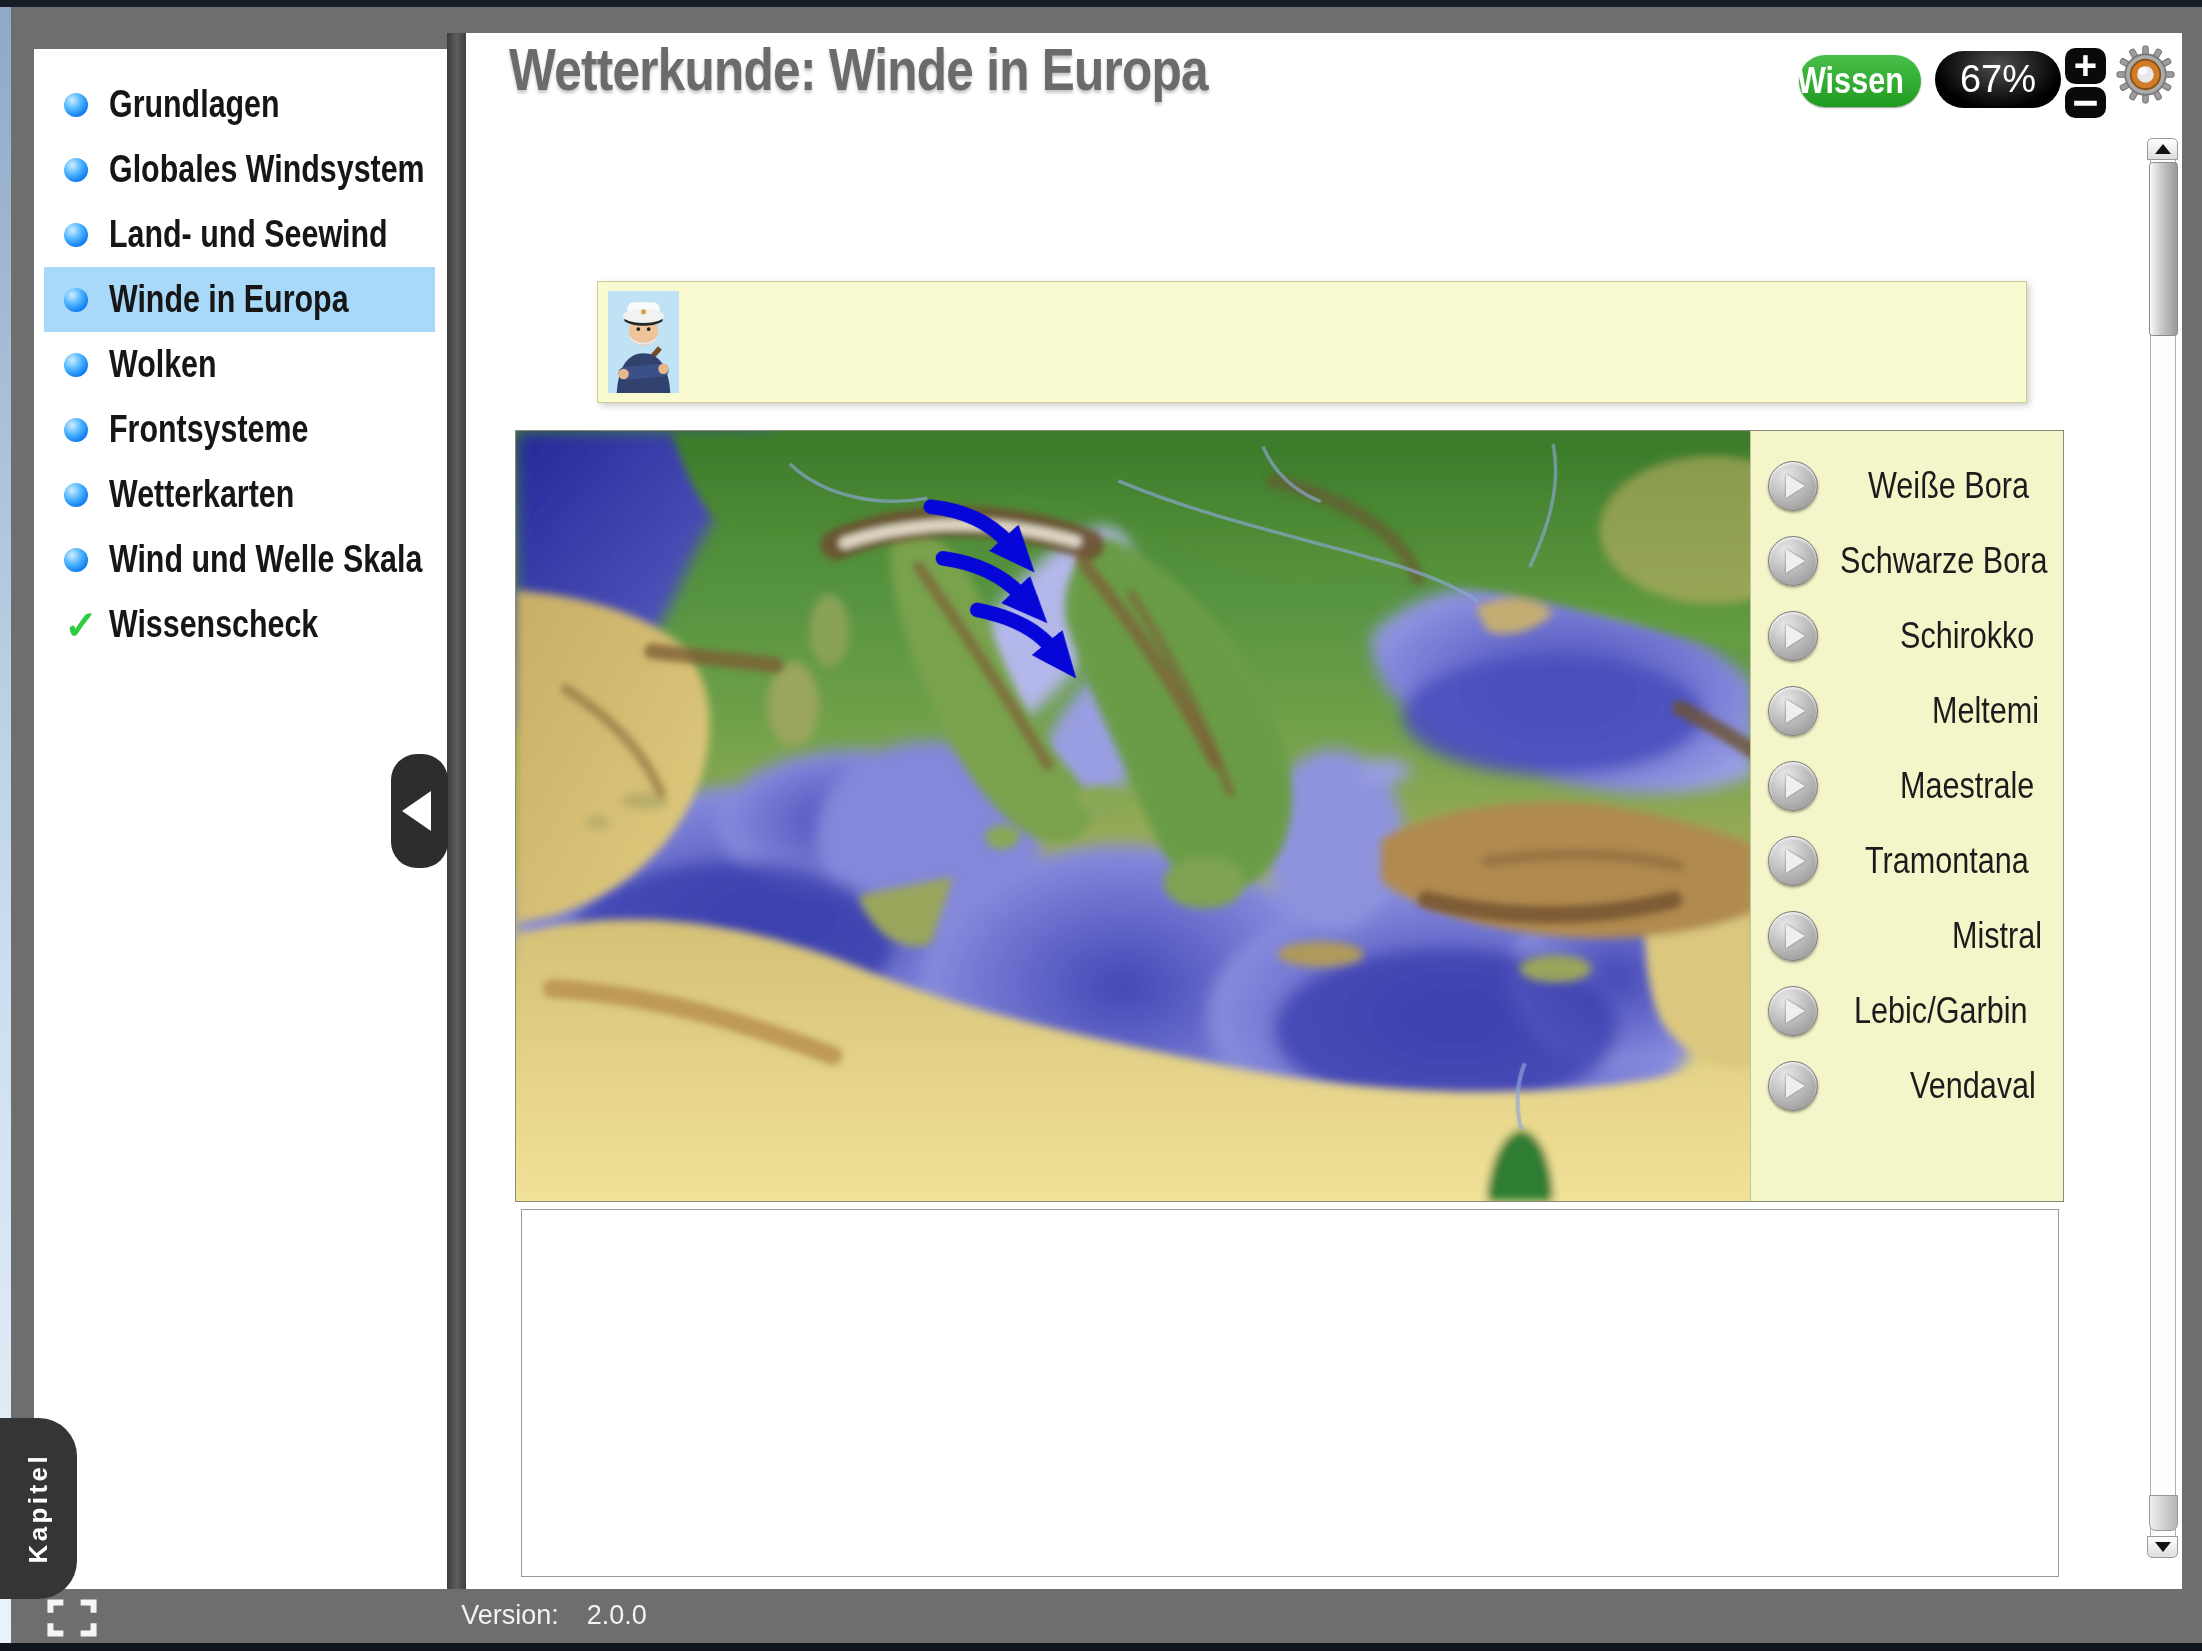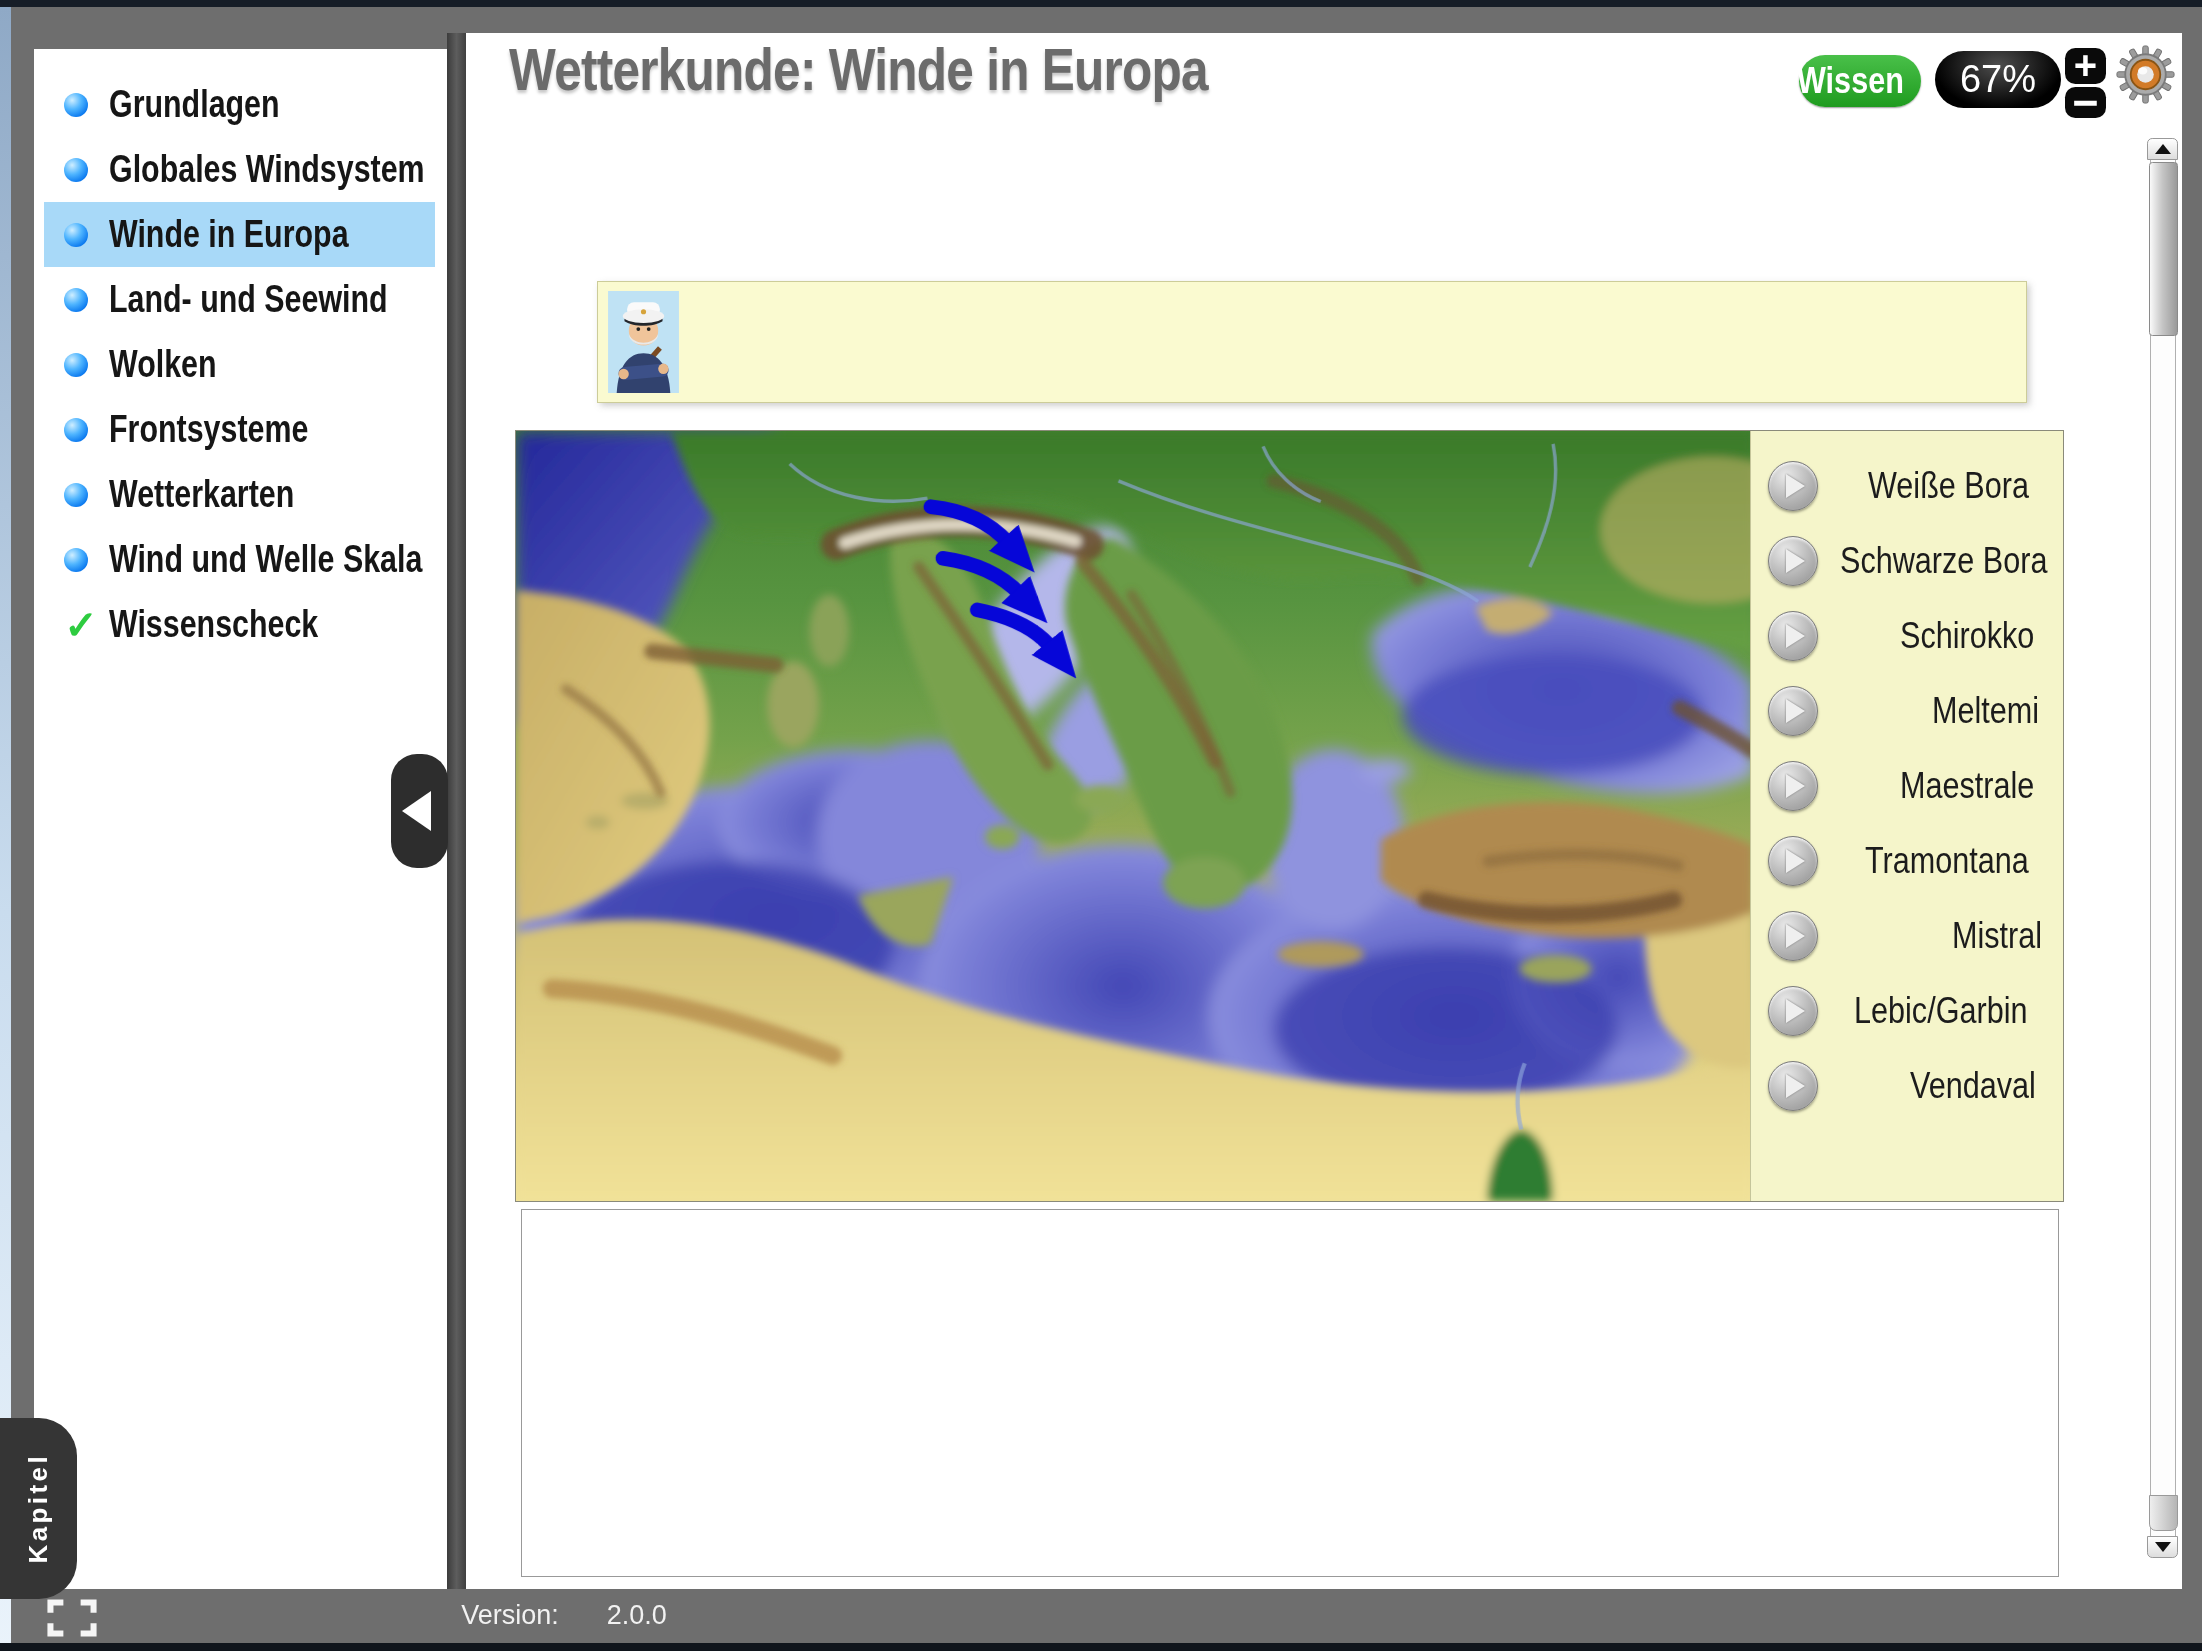--- a/index.html
+++ b/index.html
@@ -98,21 +98,21 @@
         background:linear-gradient(90deg,#eee,#b5b5b5);border:0.9px solid #9a9a9a;border-radius:0 0 6.9px 6.9px;}
 
   
   .kapitel-tab{position:absolute;left:0;top:1418px;width:77px;height:181px;background:#353535;
                border-radius:0 38px 38px 0;z-index:5;display:flex;align-items:center;justify-content:center;cursor:pointer;}
   .kapitel-tab span{writing-mode:vertical-rl;transform:rotate(180deg);color:#fff;font-weight:bold;
                font-size:26px;letter-spacing:3.4px;}
   .bottom-bar{position:absolute;left:11.2px;right:0;top:1589px;height:55px;background:#6e6e6e;z-index:4;}
   .fs-icon{position:absolute;left:36px;top:10.3px;width:50px;height:38px;cursor:pointer;}
   .version{position:absolute;left:450px;top:11.2px;color:#f2f2f2;font-size:27px;}
-  .version .val{margin-left:48px;}
+  .version .val{margin-left:28px;}
 </style>
 </head>
 <body>
 
 <div class="screen">
   <div class="top-strip"></div>
   <div class="left-strip"></div>
   <div class="frame"></div>
 
   <div class="sidebar-panel">
@@ -120,29 +120,29 @@
         <div class="nav-item default">
         <span class="dot"></span>
 
         <span class="nav-label sx80">Grundlagen</span>
       </div>
         <div class="nav-item default">
         <span class="dot"></span>
 
         <span class="nav-label sx80">Globales Windsystem</span>
       </div>
+        <div class="nav-item default">
+        <span class="dot"></span>
+
+        <span class="nav-label sx80">Land- und Seewind</span>
+      </div>
         <div class="nav-item active">
         <span class="dot"></span>
 
         <span class="nav-label sx80">Winde in Europa</span>
-      </div>
-        <div class="nav-item default">
-        <span class="dot"></span>
-
-        <span class="nav-label sx80">Land- und Seewind</span>
       </div>
         <div class="nav-item default">
         <span class="dot"></span>
 
         <span class="nav-label sx80">Wolken</span>
       </div>
         <div class="nav-item default">
         <span class="dot"></span>
 
         <span class="nav-label sx80">Frontsysteme</span>

